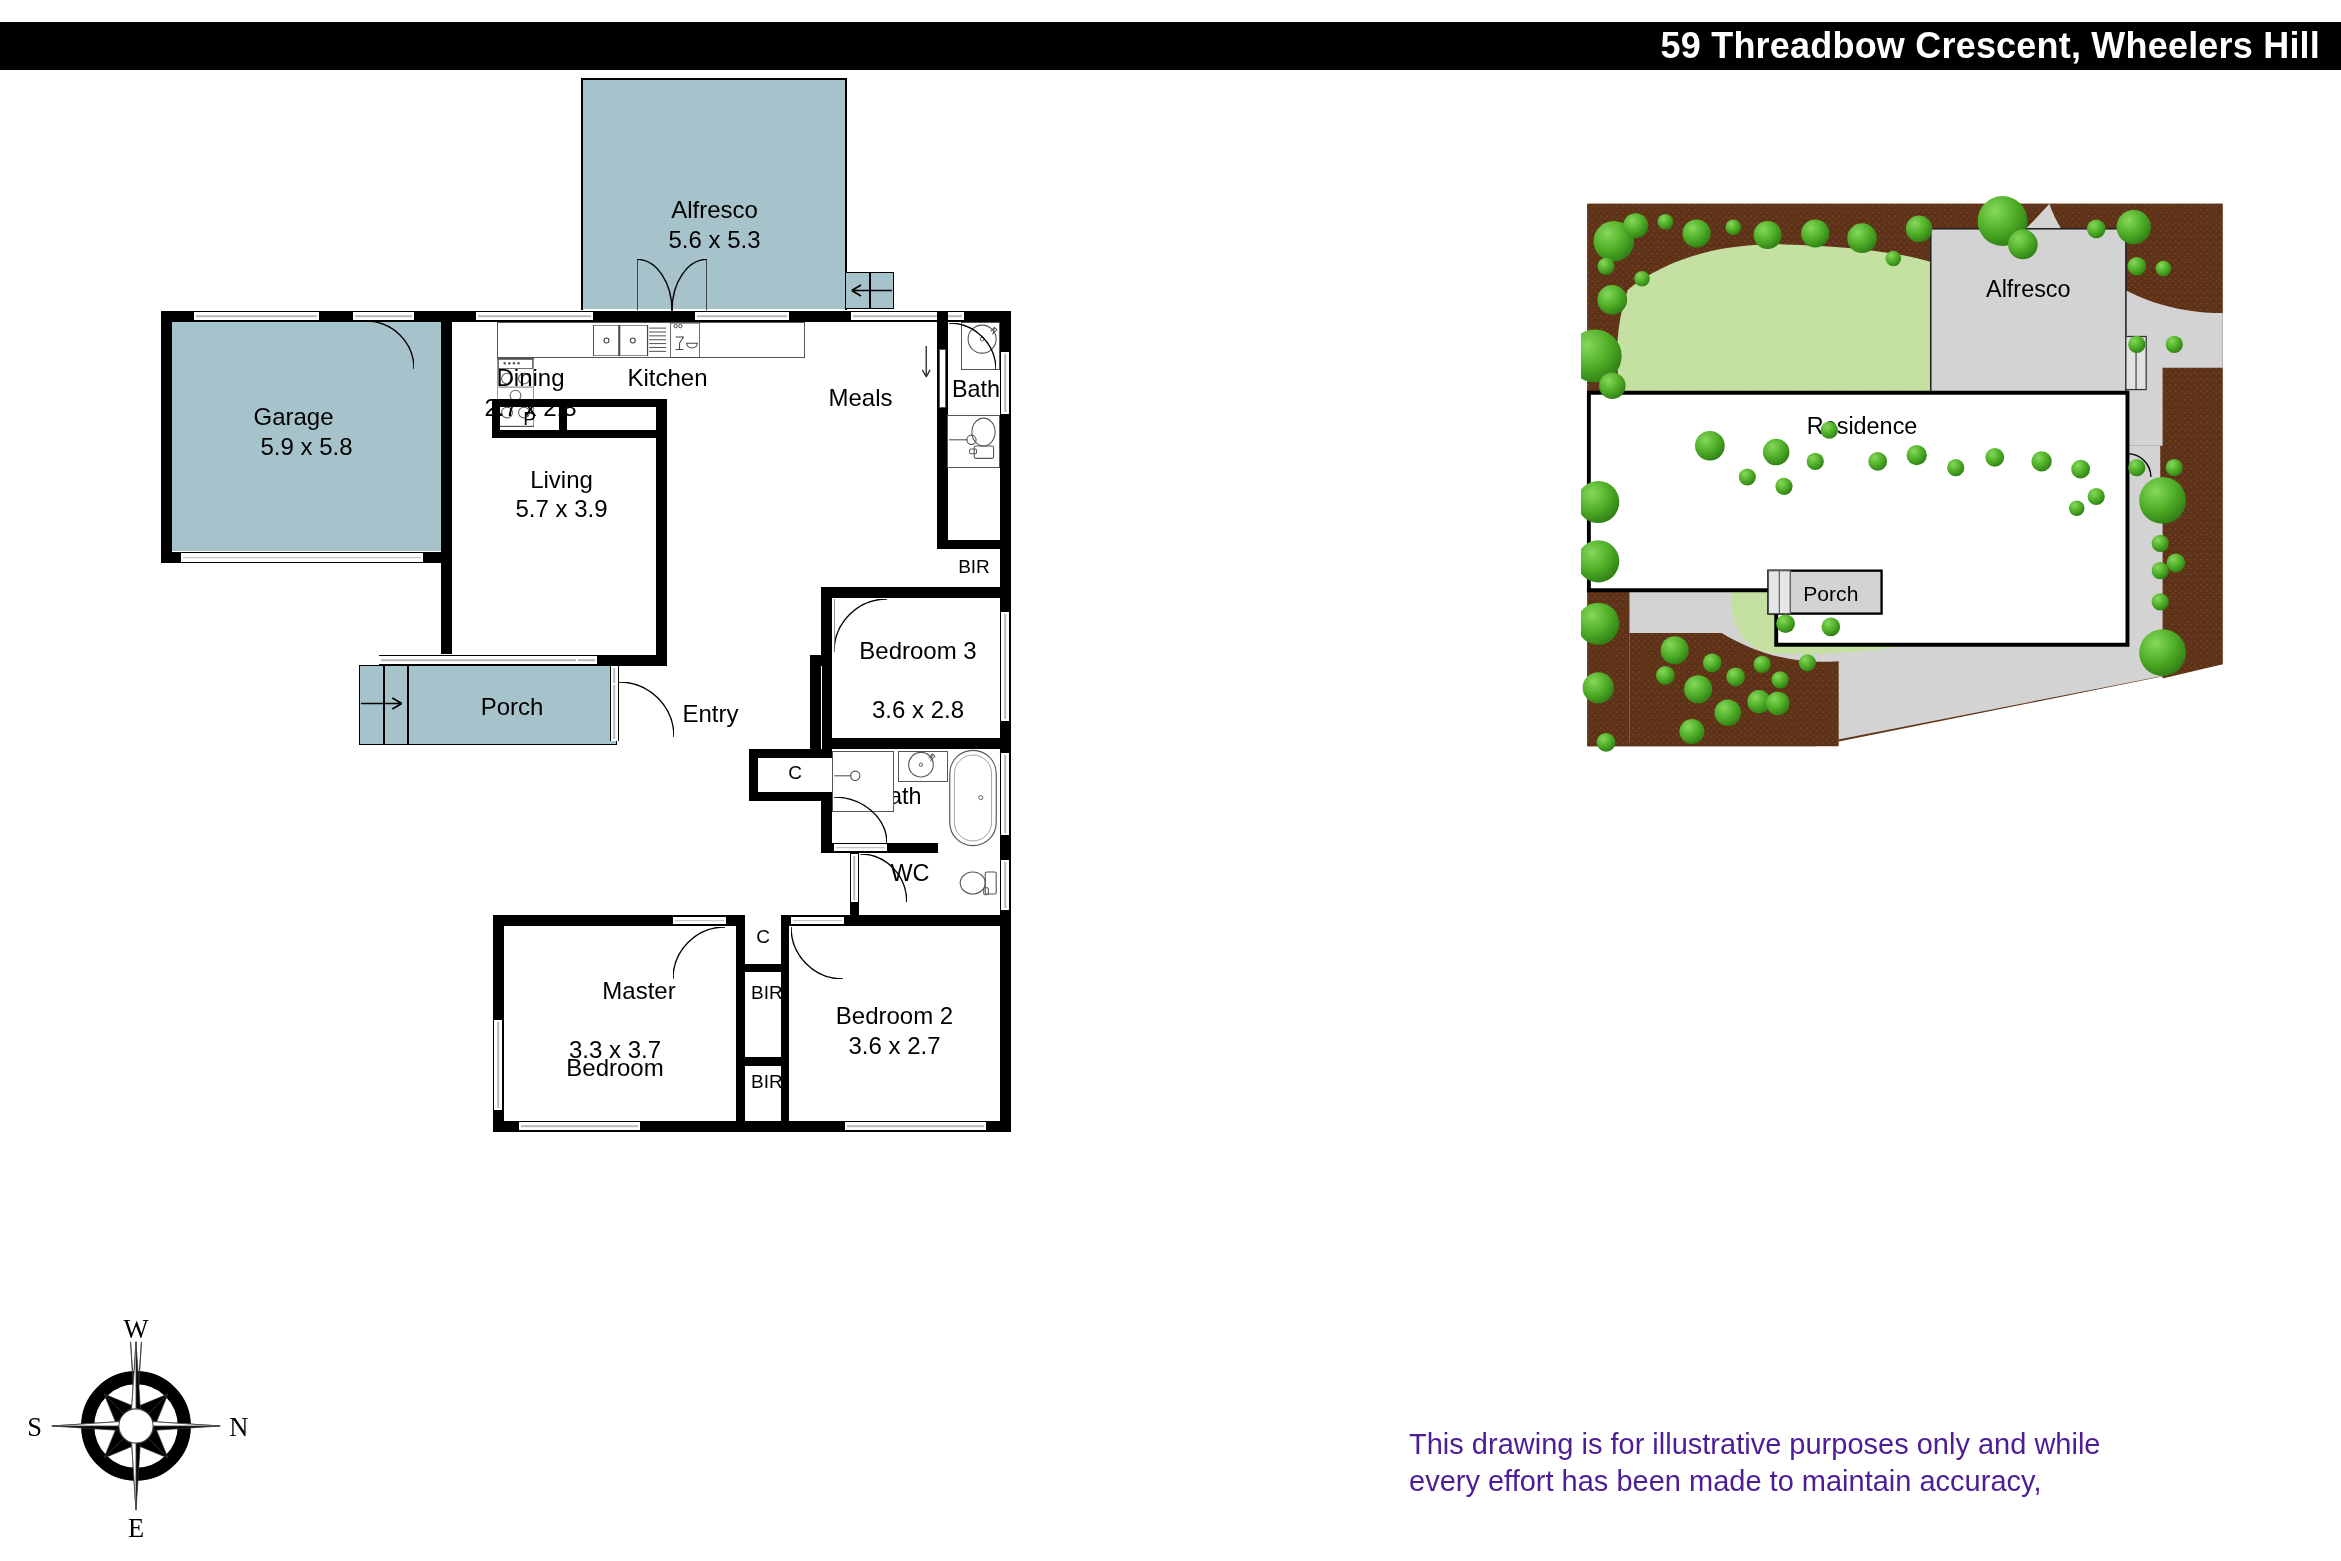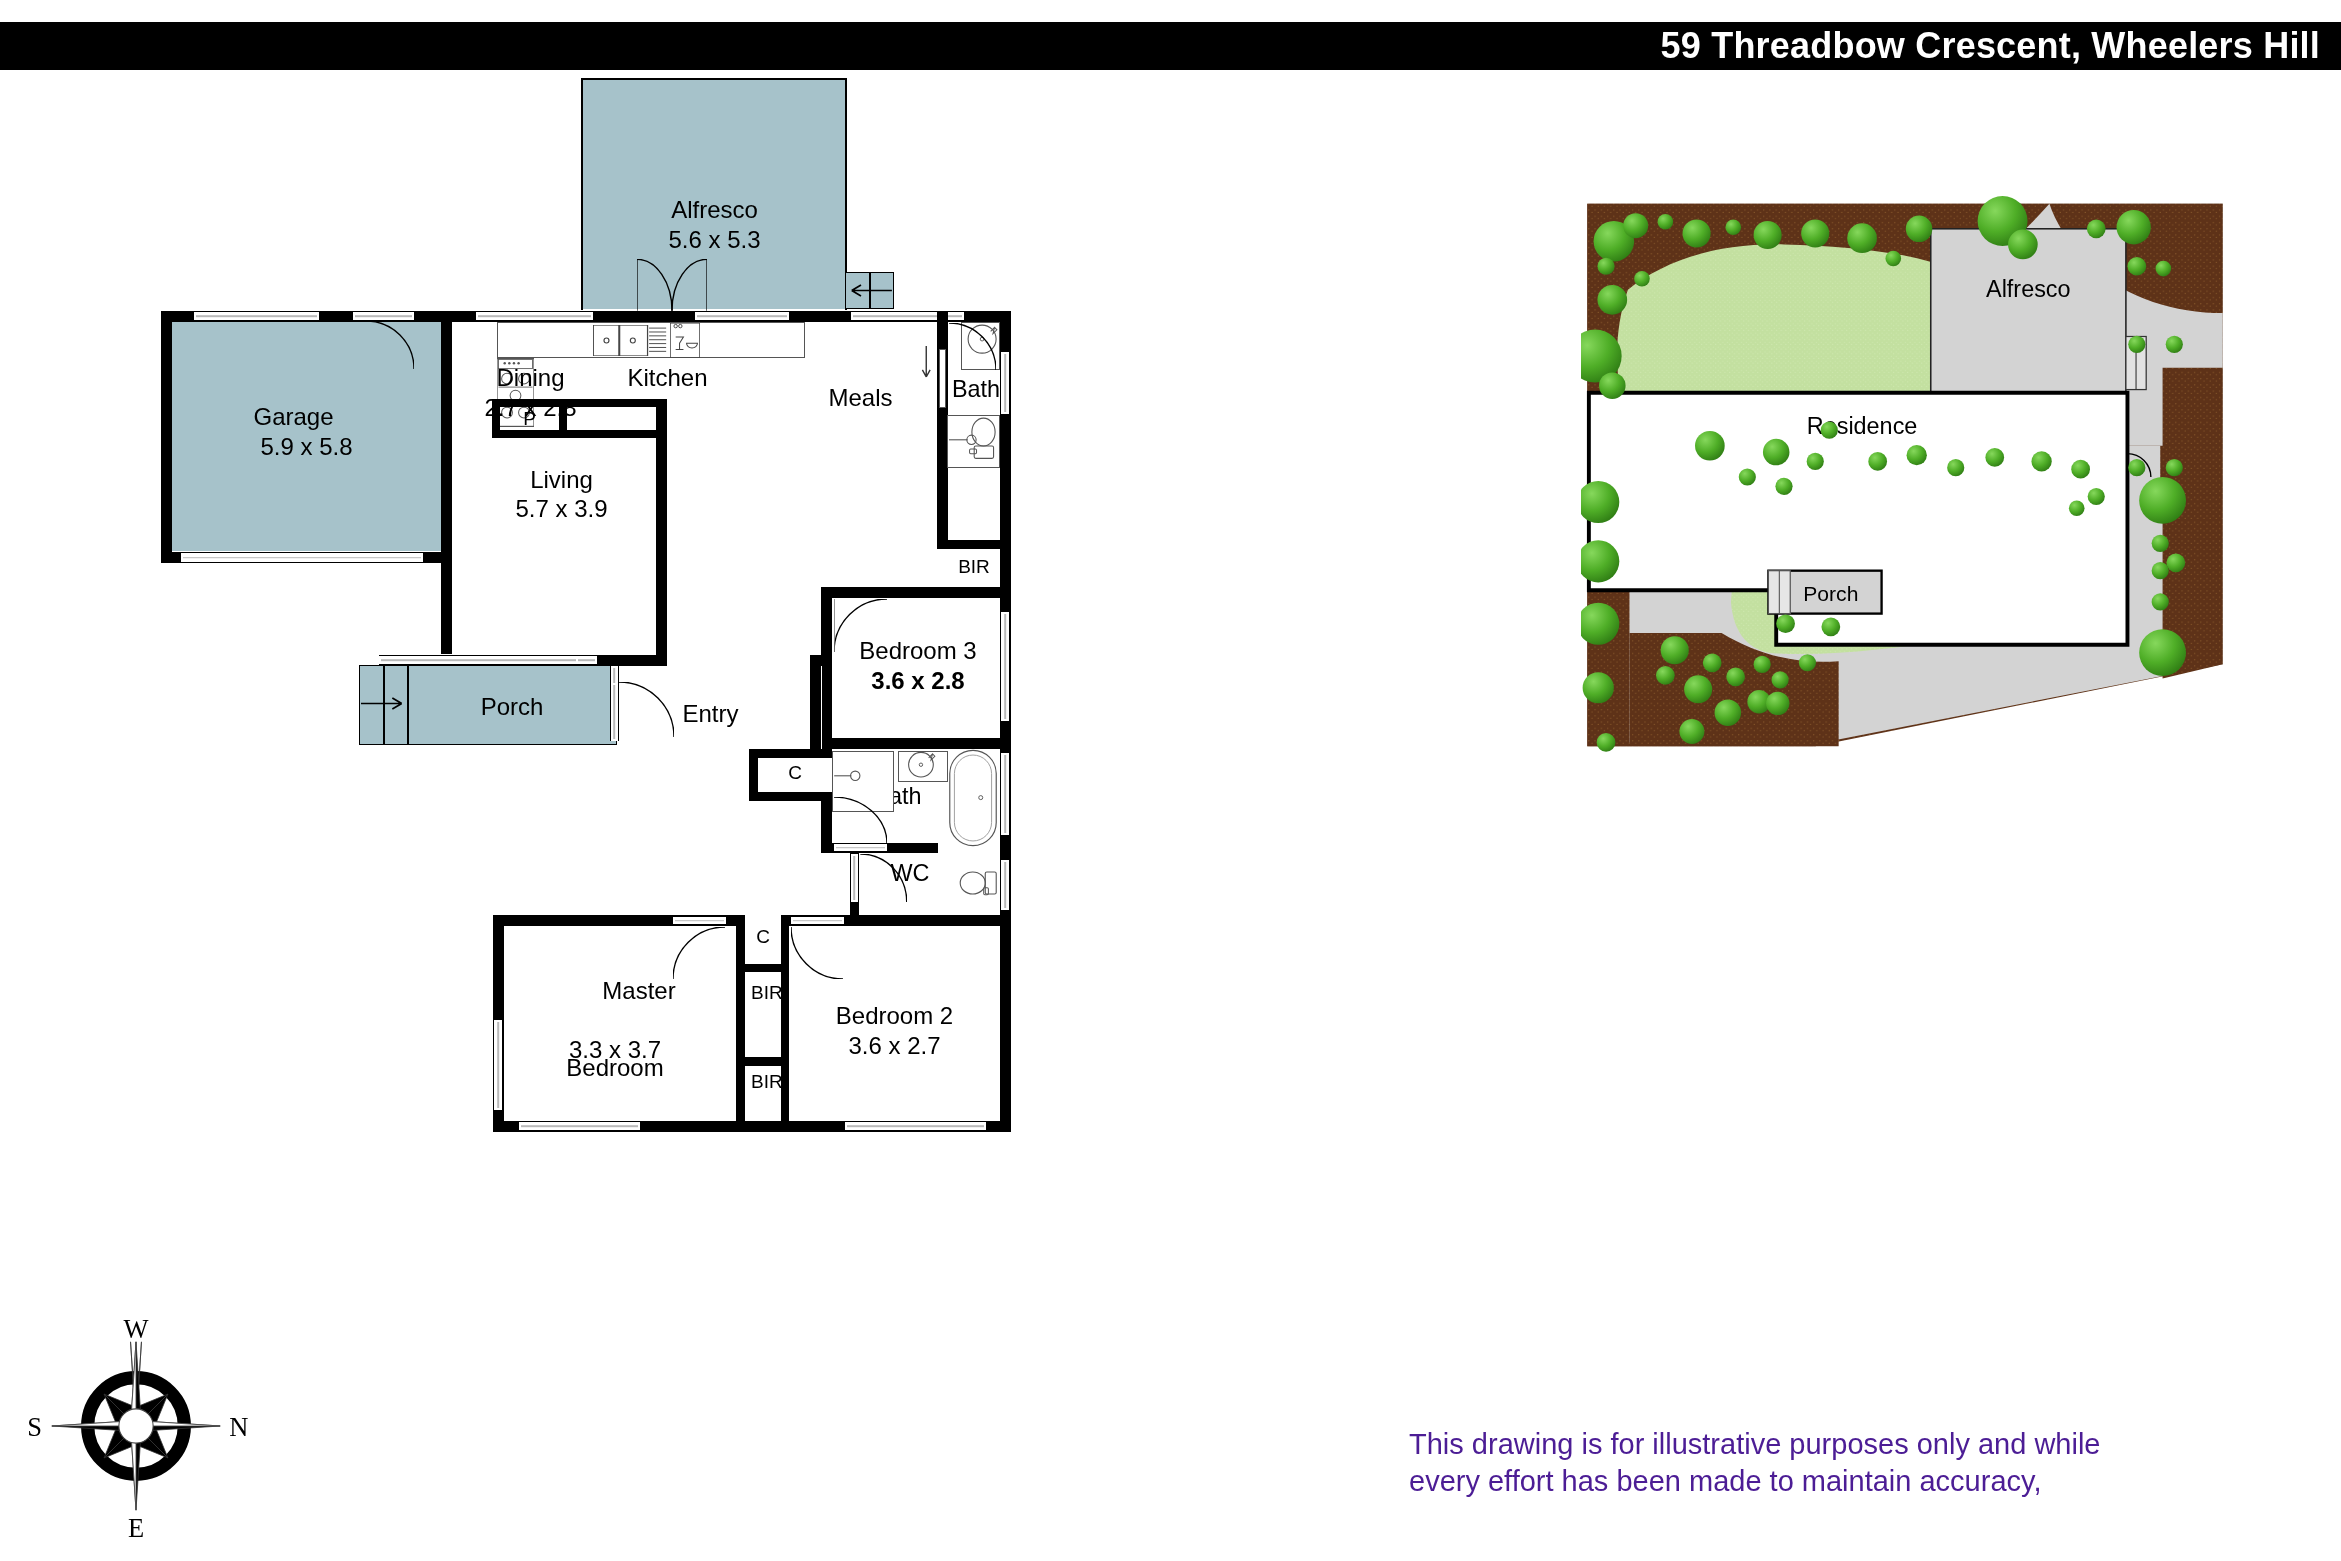--- a/index.html
+++ b/index.html
@@ -224,21 +224,21 @@
   <div class="wall" style="left:821px; top:539px; width:190px; height:11px;"></div>
   <div class="wall" style="left:821px; top:539px; width:11px; height:162px;"></div>
   <div class="wall" style="left:1000px; top:497px; width:11px; height:204px;"></div>
   <div class="wall" style="left:821px; top:690px; width:190px; height:11px;"></div>
   <div class="win-v" style="left:1000px; top:564px; width:10px; height:109px;"></div>
   <svg class="doorarc" style="left:834px; top:551px;" width="53" height="53" viewBox="0 0 68 68">
     <path d="M68 0 A68 68 0 0 0 0 68" stroke="#000" stroke-width="1.8" fill="none"></path>
     <line x1="0" y1="0" x2="0" y2="68" stroke="#777" stroke-width="2"></line>
   </svg>
   <div class="label sz" style="left:828px; top:589px; width:180px;">Bedroom 3</div>
-  <div class="label sz" style="left:828px; top:619px; width:180px;font-weight:bold;">3.6 x 2.8</div>
+  <div class="label sz" style="left:828px; top:648px; width:180px;">3.6 x 2.8</div>
 
   <div class="fp fill-white" style="left:617px; top:618px; width:205px; height:94px;"></div>
   <div class="label sz" style="left:640px; top:652px; width:141px;">Entry</div>
   <div class="wall" style="left:810px; top:607px; width:11px; height:98px;"></div>
 
   <div class="fp fill-blue" style="left:359px; top:618px; width:258px; height:78px;"></div>
   <div class="fp" style="left:359px; top:617px; width:258px; height:80px; border:1.6px solid #000; pointer-events:none;"></div>
   <div class="fp" style="left:383px; top:618px; width:1.6px; height:78px; background:#000;"></div>
   <div class="fp" style="left:407px; top:618px; width:1.6px; height:78px; background:#000;"></div>
   <svg class="fp" style="left:361px; top:646px;" width="47" height="19" viewBox="0 0 60 24">

